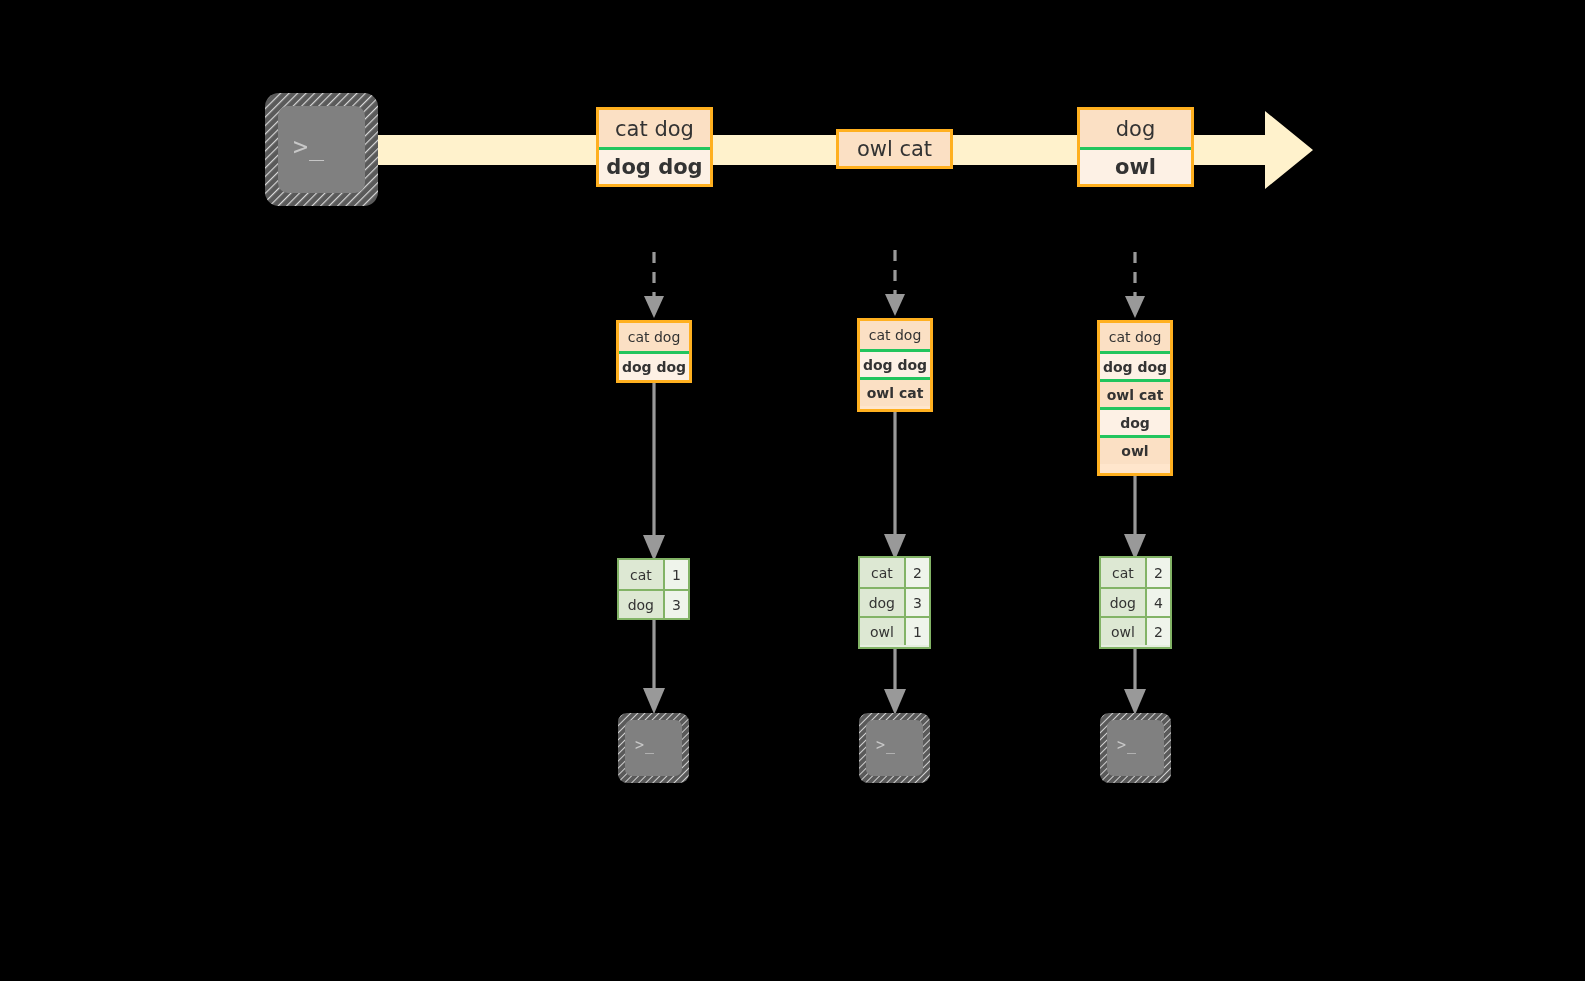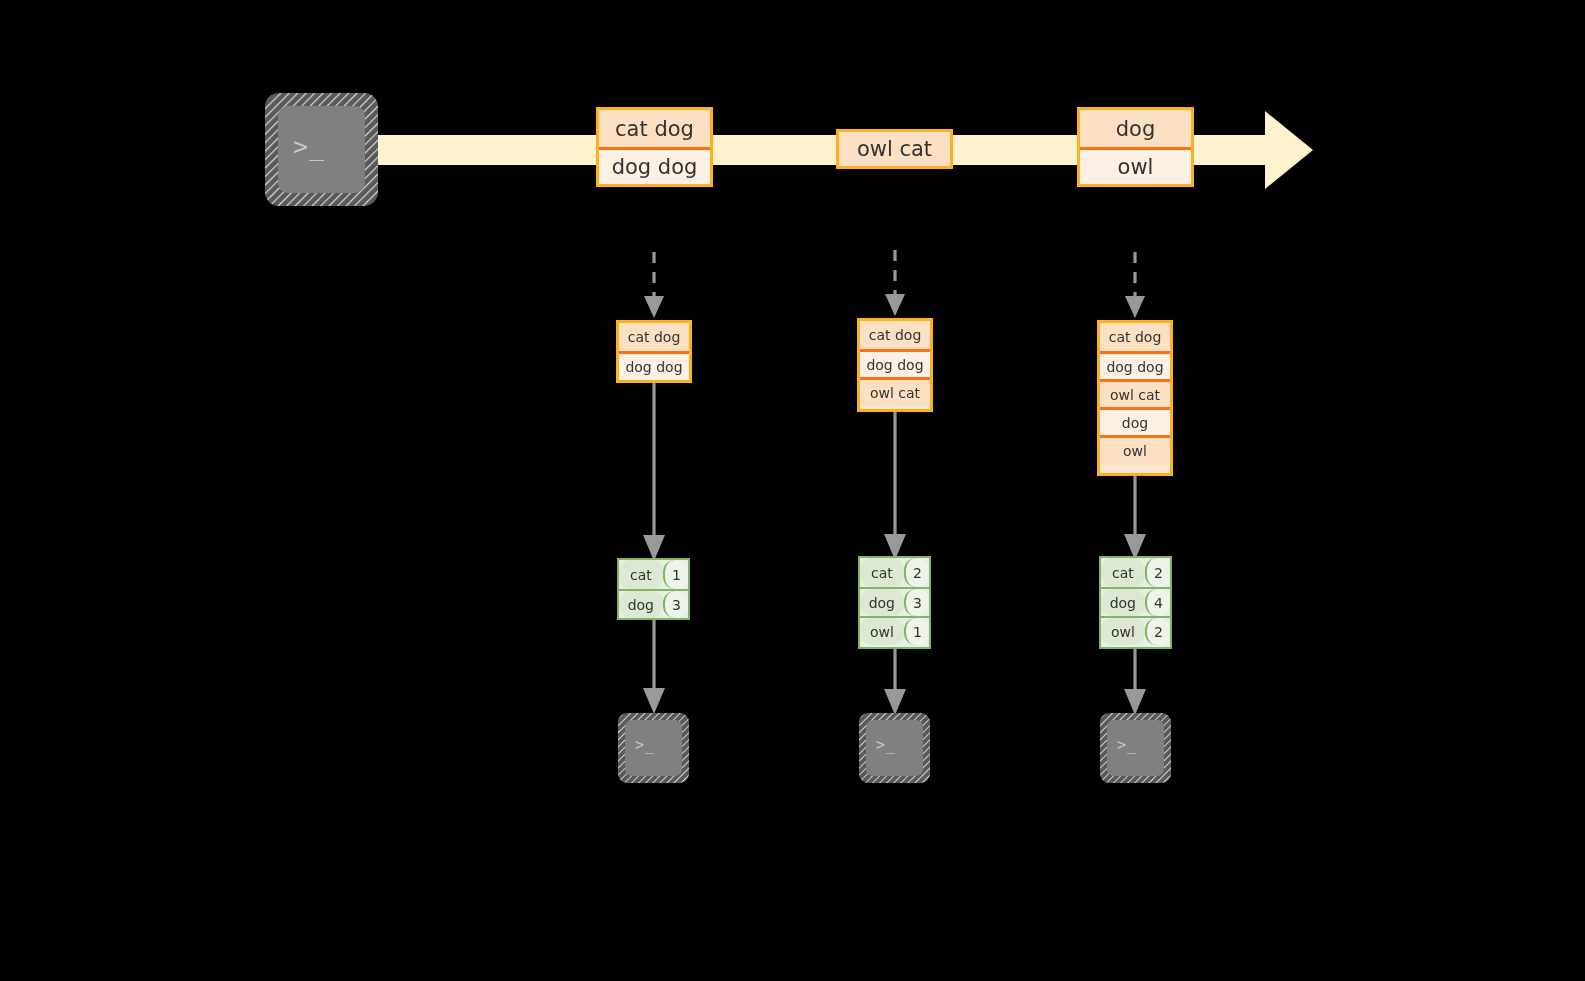--- a/index.html
+++ b/index.html
@@ -17,28 +17,28 @@
 
   
   .stream-arrow{position:absolute;}
 
   
   .otable{position:absolute;box-sizing:border-box;border:3px solid #FFB01F;background:#FFE6CC;}
   .otable .orow{box-sizing:border-box;display:flex;align-items:center;justify-content:center;
                 color:#333333;white-space:nowrap;}
   .otable .orow.dark{background:#FBE0C4;}
   .otable .orow.light{background:#FDF1E5;}
-  .otable .orow + .orow{border-top:3px solid #f97316;}
+  .otable .orow + .orow{border-top:3px solid #22c55e;font-weight:bold;}
 
   
   .gtable{position:absolute;box-sizing:border-box;border:2px solid #82B366;background:#E6EFE0;}
   .gtable .grow{box-sizing:border-box;display:flex;}
   .gtable .grow + .grow{border-top:2px solid #82B366;}
   .gtable .gcell{box-sizing:border-box;display:flex;align-items:center;justify-content:center;
-                 color:#333333;white-space:nowrap;border-radius:12px;}
+                 color:#333333;white-space:nowrap;}
   .gtable .gcell.word{background:#DDE8D3;}
   .gtable .gcell.cnt{background:#EFF4EB;border-left:2px solid #82B366;}
 
   
   .conn{position:absolute;}
 
   
   .qlabel{position:absolute;background:#FFFFFF;display:flex;align-items:center;
           justify-content:center;color:#1a1a1a;white-space:nowrap;}
 </style>

